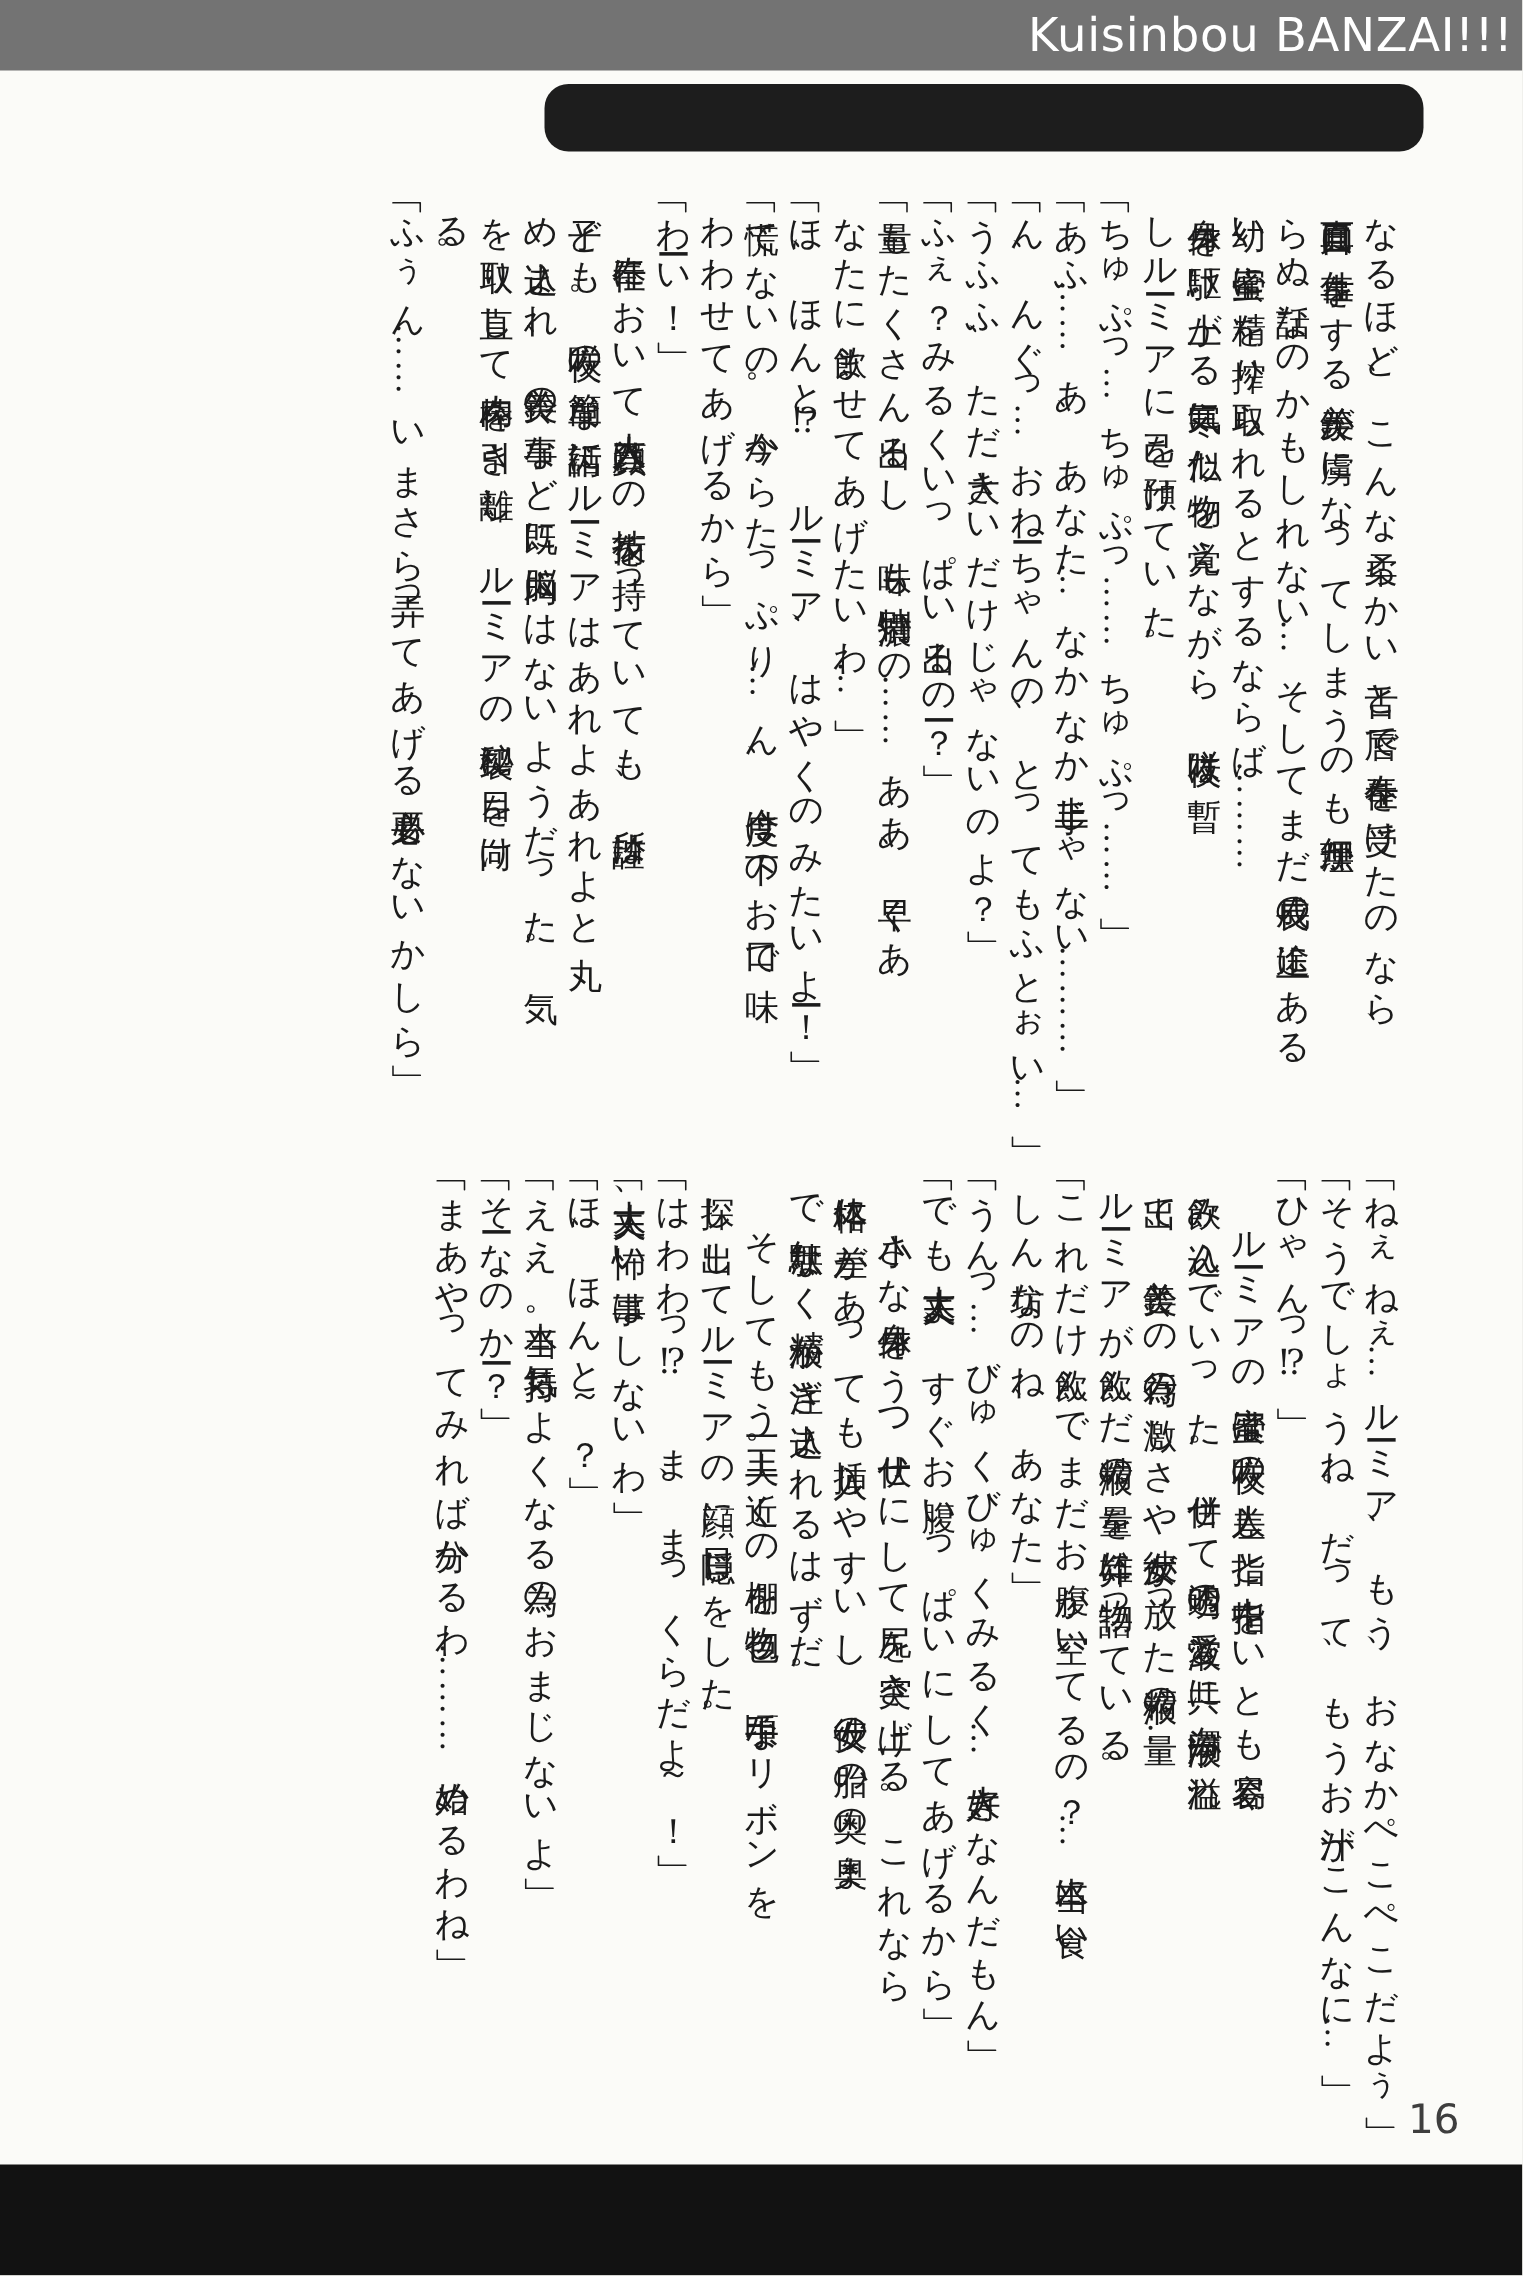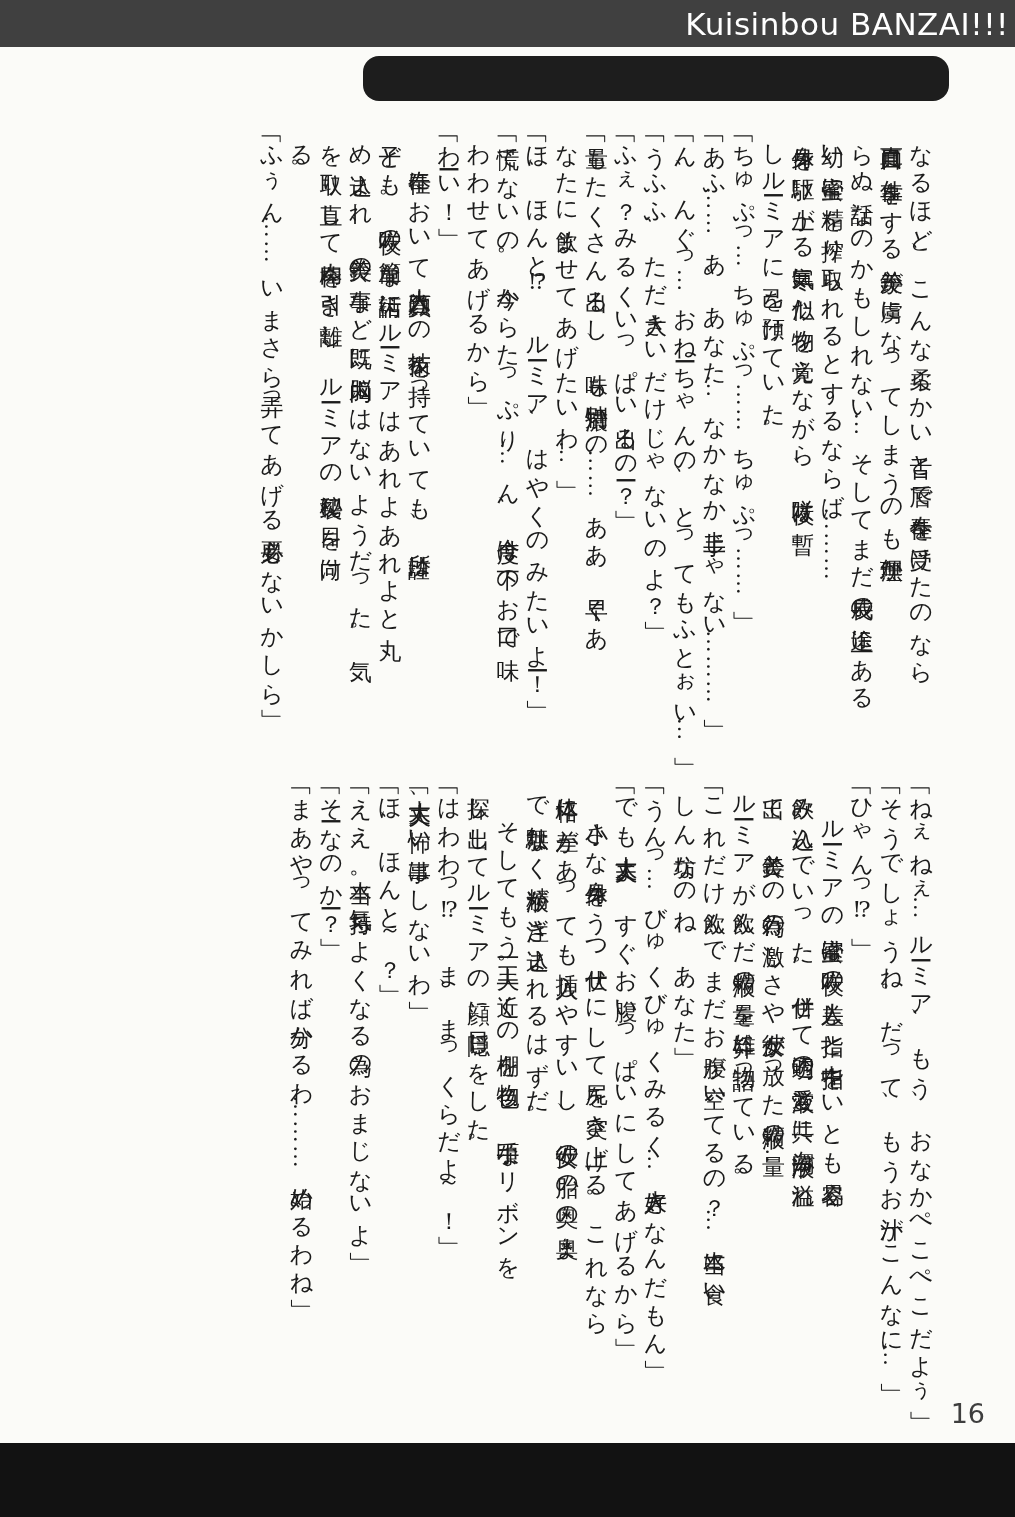--- a/index.html
+++ b/index.html
@@ -9,21 +9,21 @@
     height: 1517px;
     background: #fbfbf8;
     overflow: hidden;
     font-family: "Liberation Serif", "DejaVu Serif", serif;
   }
   
   .topbar {
     position: absolute;
     top: 0; left: 0;
     width: 100%; height: 47px;
-    background: #404040;
+    background: #737373;
     color: #ffffff;
     display: flex;
     align-items: center;
     justify-content: flex-end;
     gap: 10px;
     padding-right: 6px;
     box-sizing: border-box;
     font-family: "DejaVu Sans", "Liberation Sans", sans-serif;
     white-space: nowrap;
   }
@@ -47,21 +47,21 @@
     letter-spacing: 2px;
     color: #1b1b1b;
     height: 650px;
   }
   .vtext p { margin: 0 6.5px; padding: 0; }
   .block-top    { top: 128px; right: 76px; }
   .block-bottom { top: 780px; right: 76px; }
   
   .page-number {
     position: absolute;
-    right: 30px; bottom: 88px;
+    right: 42px; bottom: 88px;
     font-size: 27px;
     color: #3e3e3e;
     font-family: "DejaVu Sans", "Liberation Sans", sans-serif;
   }
   
   .bottombar {
     position: absolute;
     bottom: 0; left: 0;
     width: 100%; height: 74px;
     background: #121212;

